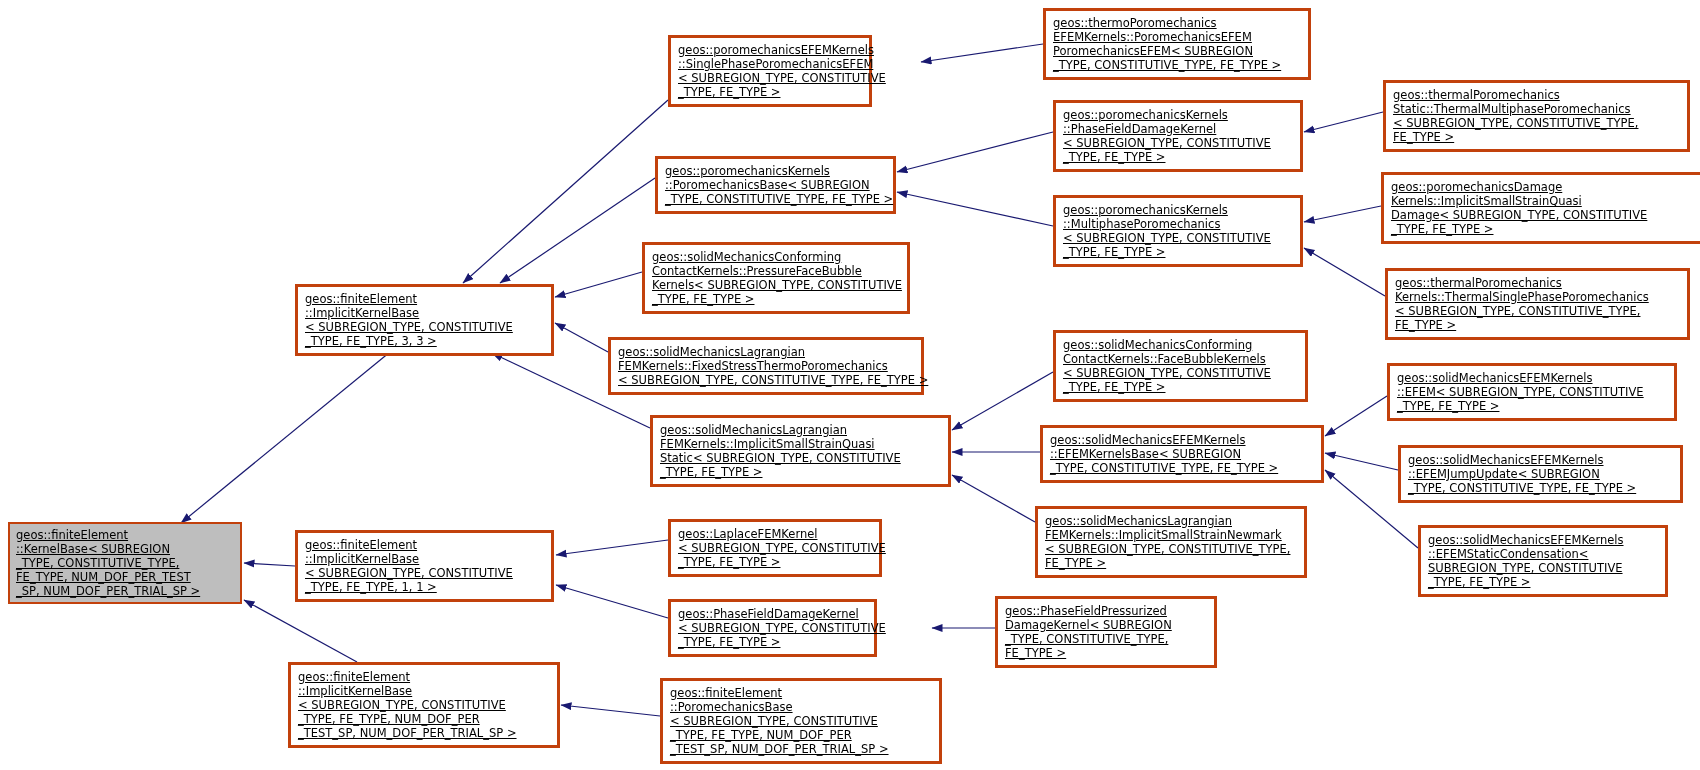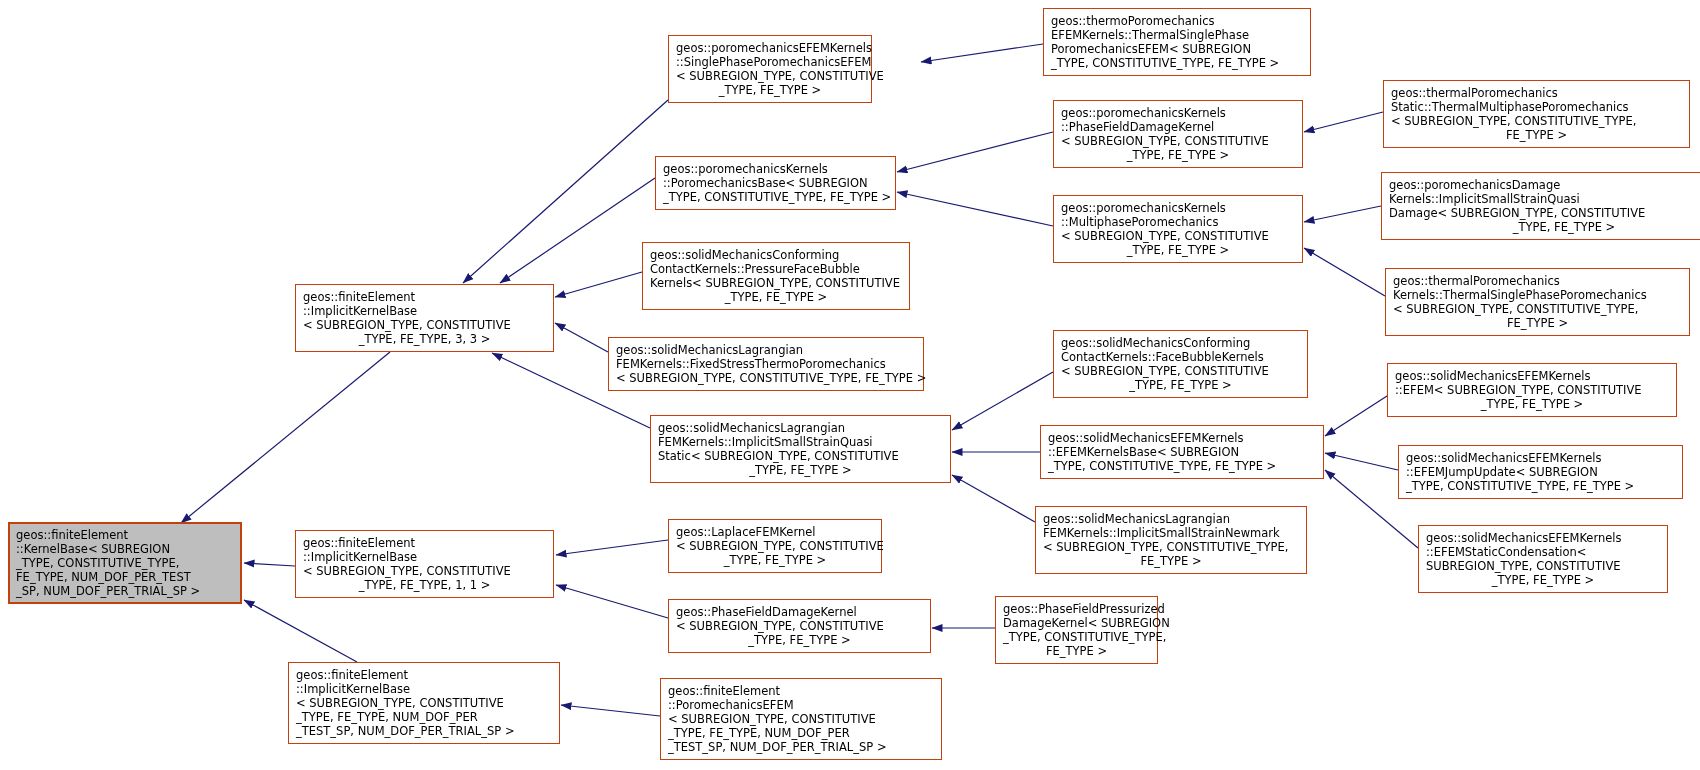--- a/index.html
+++ b/index.html
@@ -9,35 +9,36 @@
     background:#ffffff;
     font-family:"DejaVu Sans","Liberation Sans",sans-serif;
     overflow:hidden;
   }
   #edge-layer{position:absolute;left:0;top:0;}
   #node-layer{position:absolute;left:0;top:0;width:1700px;height:770px;}
   .node{
     position:absolute;
     box-sizing:border-box;
     background:#ffffff;
-    border:1px solid #c2410c;
+    border:3px solid #c2410c;
     color:#000000;
     font-size:11.5px;
     line-height:14px;
     padding:5px 2px;
     white-space:nowrap;
     cursor:pointer;
+    text-decoration:underline;
   }
   .node.hl{
     background:#bebebe;
     border-width:2px;
     padding:4px 1px;
   }
   .node .ln{text-align:left;padding:0 5px;}
-  .node .ln.c{text-align:center;}
+  .node .ln.c{}
 </style>
 </head>
 <body>
 
 <div id="diagram">
   <svg id="edge-layer" width="1700" height="770" viewBox="0 0 1700 770">
       <defs>
         <marker id="arrow" markerUnits="userSpaceOnUse" markerWidth="12" markerHeight="10" refX="10.5" refY="4" orient="auto">
           <path d="M0,0 L11,4 L0,8 z" fill="#191970"></path>
         </marker>
@@ -120,35 +121,35 @@
         <div class="ln">geos::solidMechanicsLagrangian</div>
         <div class="ln">FEMKernels::ImplicitSmallStrainQuasi</div>
         <div class="ln">Static&lt; SUBREGION_TYPE, CONSTITUTIVE</div>
         <div class="ln c">_TYPE, FE_TYPE &gt;</div>
       </div>
       <div class="node" style="left: 668px; top: 519px; width: 214px;">
         <div class="ln">geos::LaplaceFEMKernel</div>
         <div class="ln">&lt; SUBREGION_TYPE, CONSTITUTIVE</div>
         <div class="ln c">_TYPE, FE_TYPE &gt;</div>
       </div>
-      <div class="node" style="left: 668px; top: 599px; width: 263px;">
+      <div class="node" style="left: 668px; top: 599px; width: 209px;">
         <div class="ln">geos::PhaseFieldDamageKernel</div>
         <div class="ln">&lt; SUBREGION_TYPE, CONSTITUTIVE</div>
         <div class="ln c">_TYPE, FE_TYPE &gt;</div>
       </div>
       <div class="node" style="left: 660px; top: 678px; width: 282px;">
         <div class="ln">geos::finiteElement</div>
-        <div class="ln">::PoromechanicsEFEM</div>
+        <div class="ln">::PoromechanicsBase</div>
         <div class="ln">&lt; SUBREGION_TYPE, CONSTITUTIVE</div>
         <div class="ln">_TYPE, FE_TYPE, NUM_DOF_PER</div>
         <div class="ln">_TEST_SP, NUM_DOF_PER_TRIAL_SP &gt;</div>
       </div>
       <div class="node" style="left: 1043px; top: 8px; width: 268px;">
         <div class="ln">geos::thermoPoromechanics</div>
-        <div class="ln">EFEMKernels::ThermalSinglePhase</div>
+        <div class="ln">EFEMKernels::PoromechanicsEFEM</div>
         <div class="ln">PoromechanicsEFEM&lt; SUBREGION</div>
         <div class="ln">_TYPE, CONSTITUTIVE_TYPE, FE_TYPE &gt;</div>
       </div>
       <div class="node" style="left: 1053px; top: 100px; width: 250px;">
         <div class="ln">geos::poromechanicsKernels</div>
         <div class="ln">::PhaseFieldDamageKernel</div>
         <div class="ln">&lt; SUBREGION_TYPE, CONSTITUTIVE</div>
         <div class="ln c">_TYPE, FE_TYPE &gt;</div>
       </div>
       <div class="node" style="left: 1053px; top: 195px; width: 250px;">
@@ -167,21 +168,21 @@
         <div class="ln">geos::solidMechanicsEFEMKernels</div>
         <div class="ln">::EFEMKernelsBase&lt; SUBREGION</div>
         <div class="ln">_TYPE, CONSTITUTIVE_TYPE, FE_TYPE &gt;</div>
       </div>
       <div class="node" style="left: 1035px; top: 506px; width: 272px;">
         <div class="ln">geos::solidMechanicsLagrangian</div>
         <div class="ln">FEMKernels::ImplicitSmallStrainNewmark</div>
         <div class="ln">&lt; SUBREGION_TYPE, CONSTITUTIVE_TYPE,</div>
         <div class="ln c">FE_TYPE &gt;</div>
       </div>
-      <div class="node" style="left: 995px; top: 596px; width: 163px;">
+      <div class="node" style="left: 995px; top: 596px; width: 222px;">
         <div class="ln">geos::PhaseFieldPressurized</div>
         <div class="ln">DamageKernel&lt; SUBREGION</div>
         <div class="ln">_TYPE, CONSTITUTIVE_TYPE,</div>
         <div class="ln c">FE_TYPE &gt;</div>
       </div>
       <div class="node" style="left: 1383px; top: 80px; width: 307px;">
         <div class="ln">geos::thermalPoromechanics</div>
         <div class="ln">Static::ThermalMultiphasePoromechanics</div>
         <div class="ln">&lt; SUBREGION_TYPE, CONSTITUTIVE_TYPE,</div>
         <div class="ln c">FE_TYPE &gt;</div>

